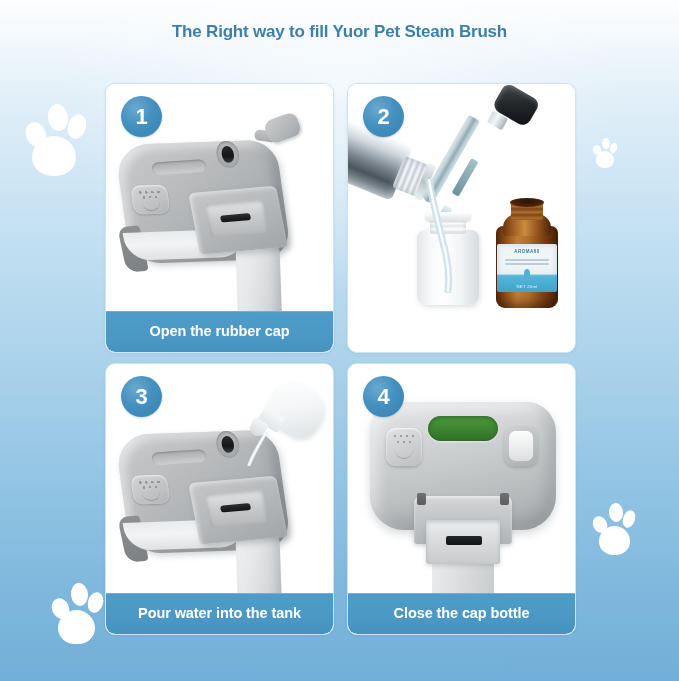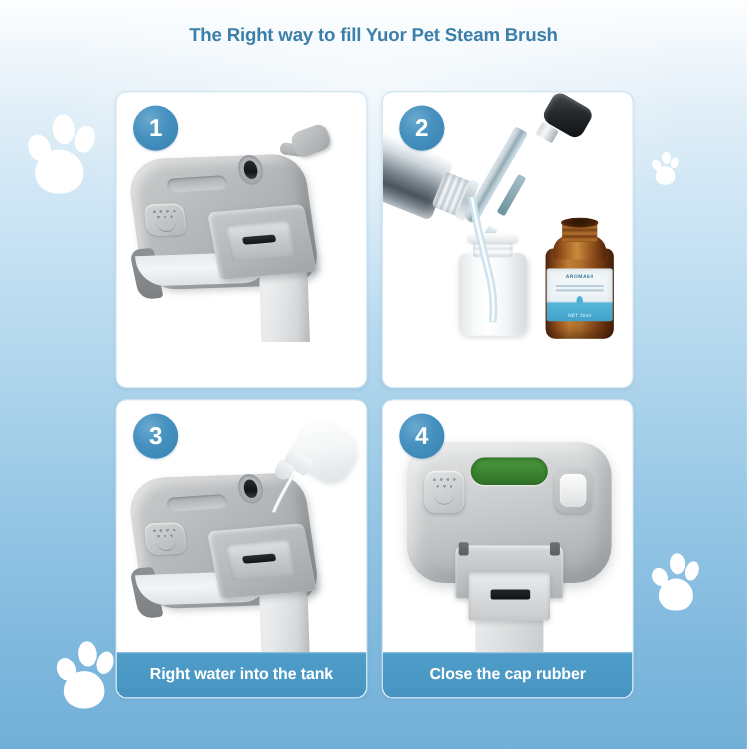--- a/index.html
+++ b/index.html
@@ -738,20 +738,21 @@
           </div>
           <div class="dev-flap">
             <div class="dev-flap-inner"></div>
           </div>
           <div class="dev-cap-stem"></div>
           <div class="dev-cap"></div>
         </div>
       </div>
       <div class="badge">1</div>
     </div>
+    <div class="caption">Open the rubber cap</div>
   </div>
 
   <div class="card" id="card2">
     <div class="stage">
       <div class="p2">
 
         <div class="water-bottle">
           <div class="wb-body"></div>
           <div class="wb-neck"></div>
           <div class="wb-ring"></div>
@@ -820,37 +821,37 @@
           <div class="sq-neck"></div>
           <div class="sq-tip"></div>
           <svg class="sq-stream" viewBox="0 0 26 34" preserveAspectRatio="none">
             <path d="M20 0 C 15 10, 8 20, 3 33" stroke="rgba(228,240,247,0.95)" stroke-width="3.2" fill="none" stroke-linecap="round"></path>
             <path d="M20 0 C 15 10, 8 20, 3 33" stroke="rgba(255,255,255,0.95)" stroke-width="1.2" fill="none" stroke-linecap="round"></path>
           </svg>
         </div>
       </div>
       <div class="badge">3</div>
     </div>
-    <div class="caption">Right water into the tank</div>
+    <div class="caption">Pour water into the tank</div>
   </div>
 
   <div class="card" id="card4">
     <div class="stage">
       <div class="dev-wrap">
         <div class="dev-front">
           <div class="df-neck"></div>
           <div class="df-body"></div>
           <div class="df-green"></div>
           <div class="df-btn-left">
             <div class="dots"></div>
             <div class="arc"></div>
           </div>
           <div class="df-btn-right"></div>
           <div class="df-flap"></div>
           <div class="df-tank"></div>
         </div>
       </div>
       <div class="badge">4</div>
     </div>
-    <div class="caption">Close the cap rubber</div>
+    <div class="caption">Close the cap bottle</div>
   </div>
 
 </div>
 
 </body></html>

